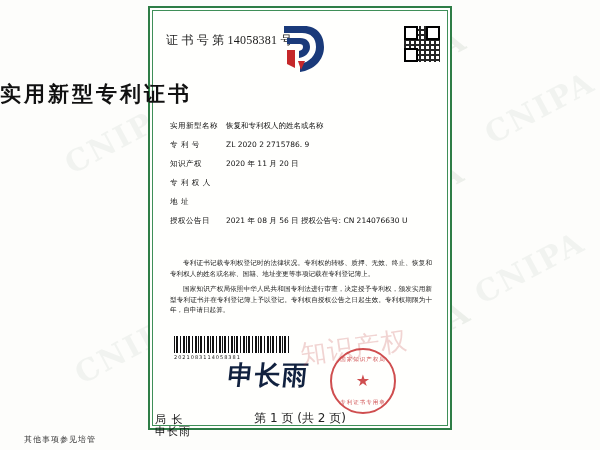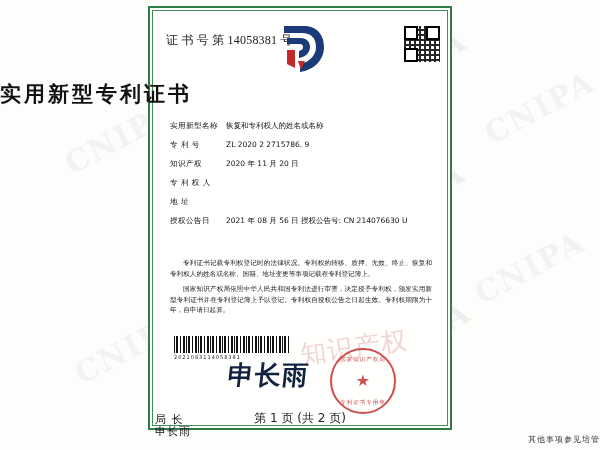--- a/index.html
+++ b/index.html
@@ -244,21 +244,21 @@
     left: 0; right: 0;
     top: 410px;
     text-align: center;
     font-size: 12px;
     color: #222;
   }
   .caption {
     position: absolute;
     left: 0; right: 0;
     top: 434px;
-    text-align: right;
+    text-align: left;
     font-size: 8px;
     color: #3a3a3a;
     letter-spacing: 1px;
     margin-left: 24px;
   }
 </style>
 </head>
 <body>
 
 <div class="page">

